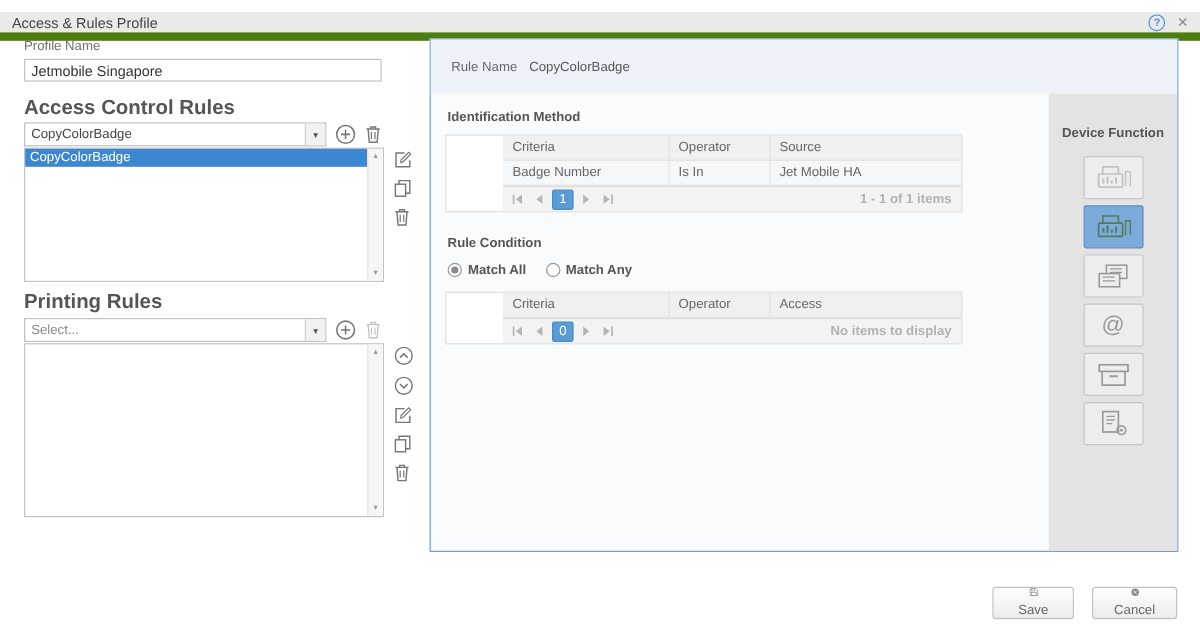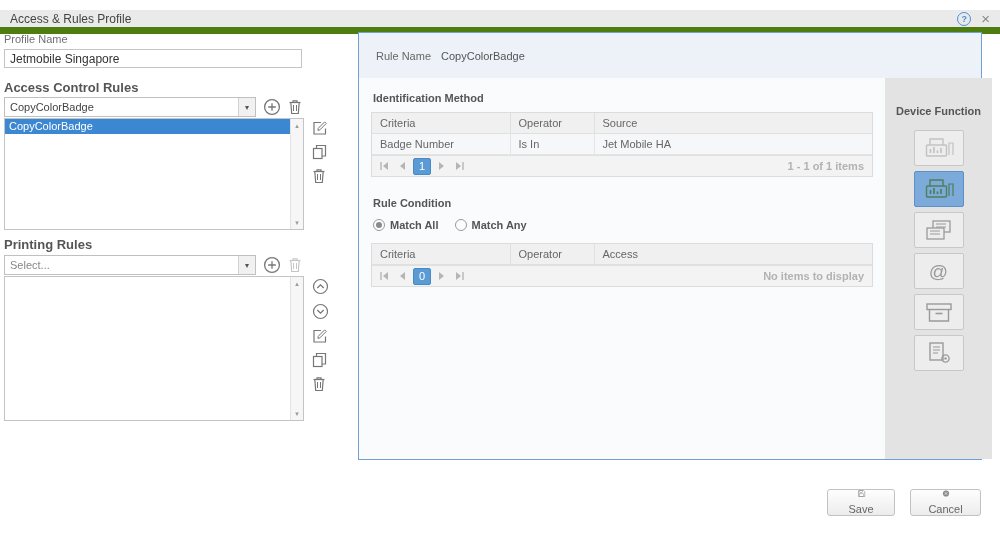--- a/index.html
+++ b/index.html
@@ -18,27 +18,27 @@
   .titlebar-title { font-size:12px; color:#444; }
   .titlebar-right { margin-left:auto; display:flex; align-items:center; gap:10px; }
   .help-badge {
     width:14px; height:14px; border:1.4px solid #4a90d9; color:#4a90d9;
     border-radius:50%; font-size:9px; font-weight:bold;
     display:flex; align-items:center; justify-content:center; cursor:pointer;
   }
   .close-x { color:#8a8a8a; font-size:15px; line-height:14px; cursor:pointer; }
 
   
-  .left-panel { position:absolute; left:4px; top:24px; width:330px; }
+  .left-panel { position:absolute; left:20px; top:24px; width:330px; }
   .field-label { margin-top:9px; font-size:11px; color:#707070; }
   .text-input {
     margin-top:4px; width:298px; height:19px; border:1px solid #c4c4c4;
     font-family:"Liberation Sans",sans-serif; font-size:12px; color:#333; padding:0 5px; background:#fff;
   }
-  .section-label { margin-top:12px; font-size:13px; font-weight:bold; color:#555; }
+  .section-label { margin-top:12px; font-size:17px; font-weight:bold; color:#555; }
   .combo-row { margin-top:2px; display:flex; align-items:center; }
   .combo {
     width:252px; height:20px; border:1px solid #c0c0c0; background:#fff;
     display:flex; align-items:stretch; cursor:pointer;
   }
   .combo-text { flex:1; font-size:11px; color:#444; padding-left:5px; line-height:18px;
     white-space:nowrap; overflow:hidden; }
   .combo-text.placeholder { color:#888; }
   .combo-arrow {
     width:17px; border-left:1px solid #d2d2d2; background:#f1f1f1;
@@ -71,21 +71,21 @@
     height:45px; background:#edf2f9; display:flex; align-items:center;
     padding-left:17px; gap:10px; flex:none;
   }
   .rule-name-label { font-size:11px; color:#666; }
   .rule-name-value { font-size:11px; color:#555; }
   .rule-body { flex:1; display:flex; min-height:0; }
   .rule-content { flex:1; padding:10px 12px 10px 12px; }
   .section-title { font-size:11px; font-weight:bold; color:#555; margin:4px 0 8px 2px; }
   .section-title.mt { margin-top:20px; }
 
-  .grid { width:502px; border:1px solid #dcdcdc; background:#fff; }
+  .grid { width:431px; border:1px solid #dcdcdc; background:#fff;padding-left:47px; }
   .grid table { width:100%; border-collapse:collapse; table-layout:fixed; }
   .grid th {
     background:#f0f0f0; font-weight:normal; text-align:left; font-size:11px; color:#666;
     padding:4px 8px; border-left:1px solid #e0e0e0; border-bottom:1px solid #e0e0e0;
   }
   .grid th:first-child { border-left:none; }
   .grid td {
     font-size:11px; color:#666; padding:4px 8px; background:#f6f7f9;
     border-left:1px solid #e4e4e4; border-bottom:1px solid #e4e4e4;
   }

